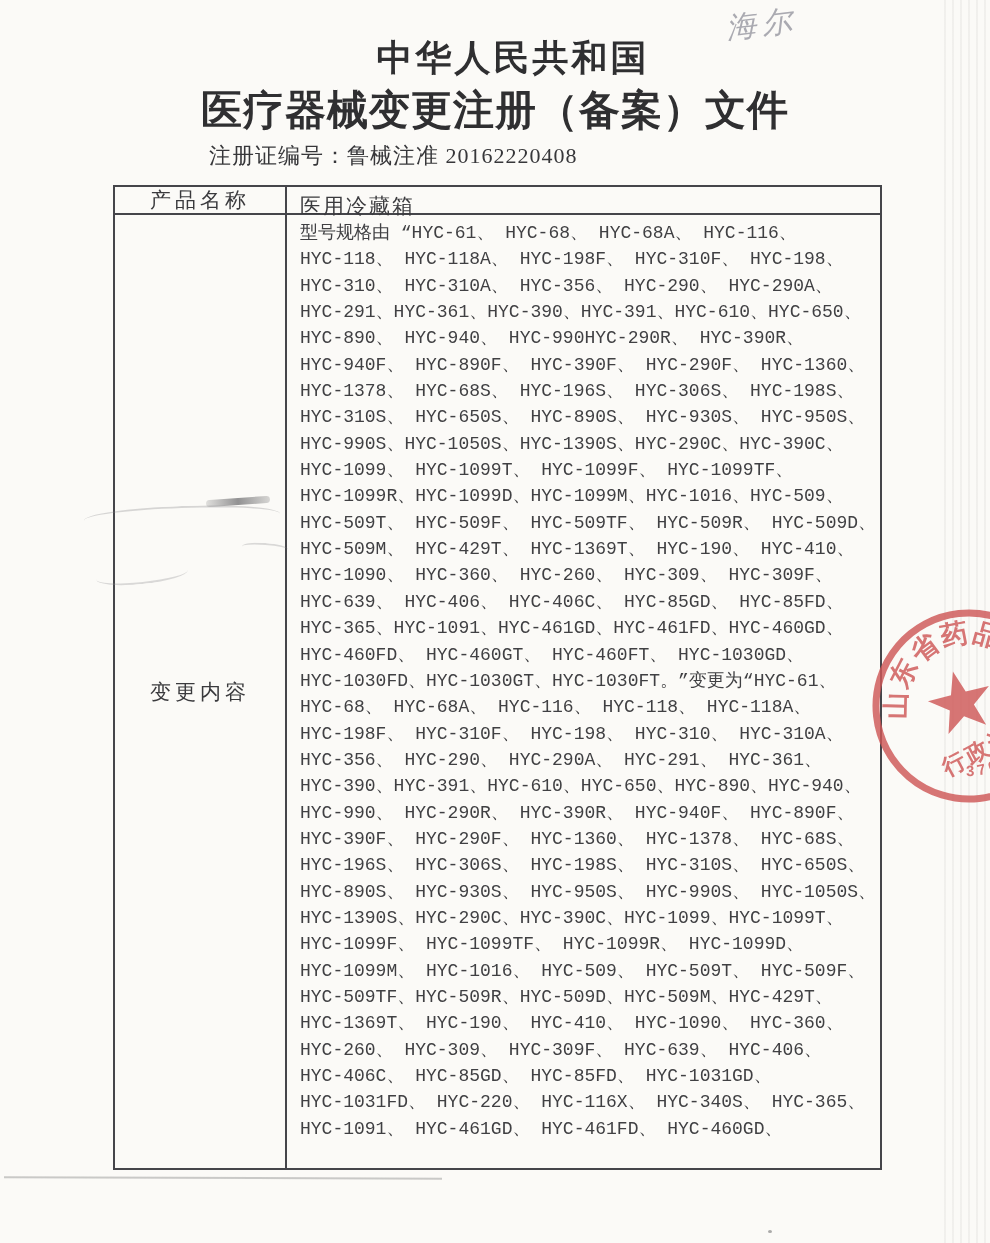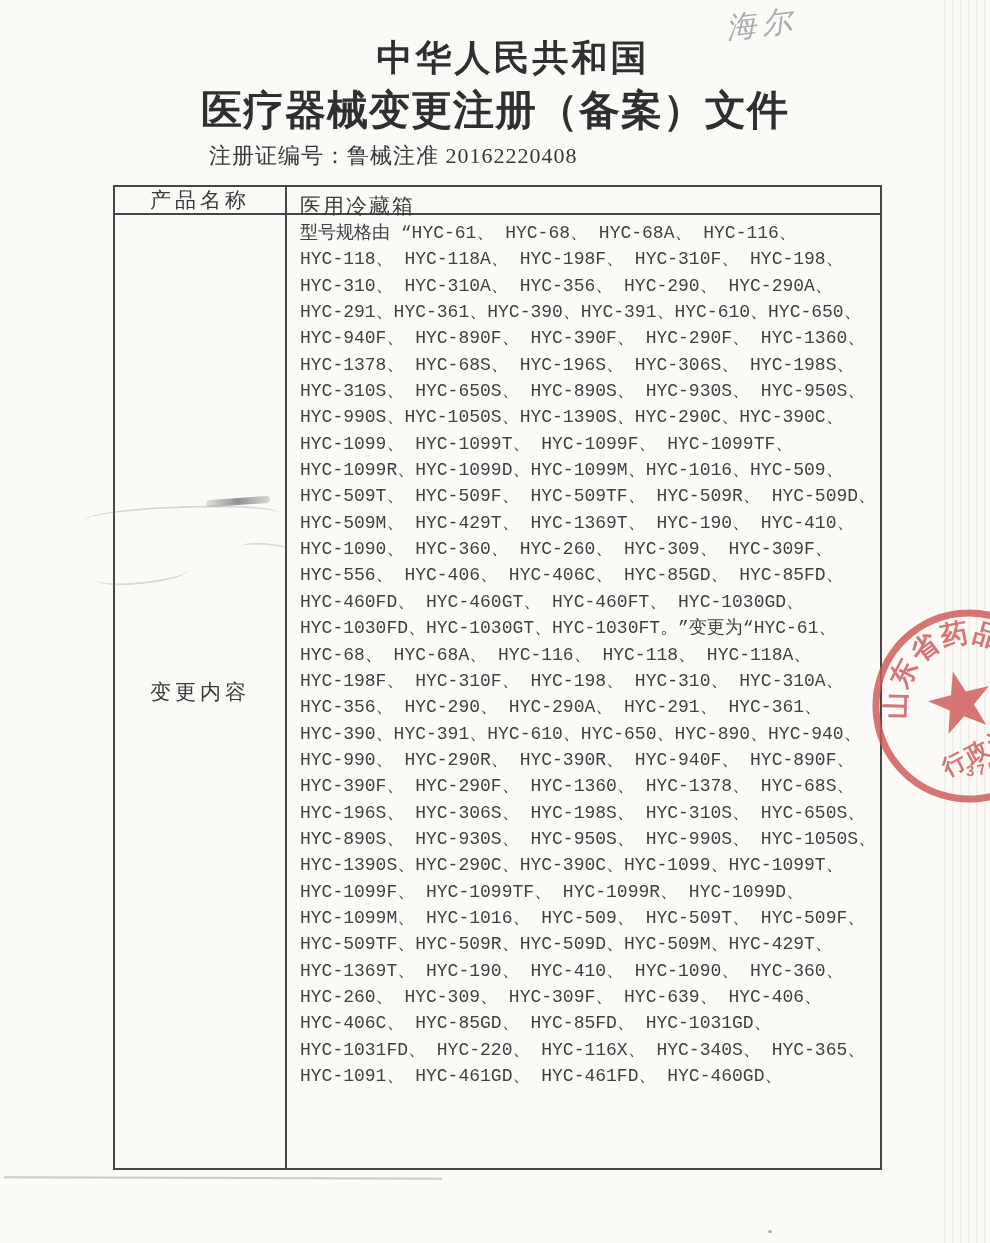--- a/index.html
+++ b/index.html
@@ -112,30 +112,32 @@
       <div class="cell-label">产品名称</div>
       <div class="cell-value">医用冷藏箱</div>
     </div>
     <div class="row-body">
       <div class="cell-label">变更内容</div>
       <div class="cell-content">
           <div class="content-line">型号规格由 “HYC-61、 HYC-68、 HYC-68A、 HYC-116、</div>
           <div class="content-line">HYC-118、 HYC-118A、 HYC-198F、 HYC-310F、 HYC-198、</div>
           <div class="content-line">HYC-310、 HYC-310A、 HYC-356、 HYC-290、 HYC-290A、</div>
           <div class="content-line">HYC-291、HYC-361、HYC-390、HYC-391、HYC-610、HYC-650、</div>
+          <div class="content-line">HYC-890、 HYC-940、 HYC-990HYC-290R、 HYC-390R、</div>
           <div class="content-line">HYC-940F、 HYC-890F、 HYC-390F、 HYC-290F、 HYC-1360、</div>
           <div class="content-line">HYC-1378、 HYC-68S、 HYC-196S、 HYC-306S、 HYC-198S、</div>
           <div class="content-line">HYC-310S、 HYC-650S、 HYC-890S、 HYC-930S、 HYC-950S、</div>
           <div class="content-line">HYC-990S、HYC-1050S、HYC-1390S、HYC-290C、HYC-390C、</div>
           <div class="content-line">HYC-1099、 HYC-1099T、 HYC-1099F、 HYC-1099TF、</div>
           <div class="content-line">HYC-1099R、HYC-1099D、HYC-1099M、HYC-1016、HYC-509、</div>
           <div class="content-line">HYC-509T、 HYC-509F、 HYC-509TF、 HYC-509R、 HYC-509D、</div>
           <div class="content-line">HYC-509M、 HYC-429T、 HYC-1369T、 HYC-190、 HYC-410、</div>
           <div class="content-line">HYC-1090、 HYC-360、 HYC-260、 HYC-309、 HYC-309F、</div>
-          <div class="content-line">HYC-556、 HYC-406、 HYC-406C、 HYC-85GD、 HYC-85FD、</div>
+          <div class="content-line">HYC-639、 HYC-406、 HYC-406C、 HYC-85GD、 HYC-85FD、</div>
+          <div class="content-line">HYC-365、HYC-1091、HYC-461GD、HYC-461FD、HYC-460GD、</div>
           <div class="content-line">HYC-460FD、 HYC-460GT、 HYC-460FT、 HYC-1030GD、</div>
           <div class="content-line">HYC-1030FD、HYC-1030GT、HYC-1030FT。”变更为“HYC-61、</div>
           <div class="content-line">HYC-68、 HYC-68A、 HYC-116、 HYC-118、 HYC-118A、</div>
           <div class="content-line">HYC-198F、 HYC-310F、 HYC-198、 HYC-310、 HYC-310A、</div>
           <div class="content-line">HYC-356、 HYC-290、 HYC-290A、 HYC-291、 HYC-361、</div>
           <div class="content-line">HYC-390、HYC-391、HYC-610、HYC-650、HYC-890、HYC-940、</div>
           <div class="content-line">HYC-990、 HYC-290R、 HYC-390R、 HYC-940F、 HYC-890F、</div>
           <div class="content-line">HYC-390F、 HYC-290F、 HYC-1360、 HYC-1378、 HYC-68S、</div>
           <div class="content-line">HYC-196S、 HYC-306S、 HYC-198S、 HYC-310S、 HYC-650S、</div>
           <div class="content-line">HYC-890S、 HYC-930S、 HYC-950S、 HYC-990S、 HYC-1050S、</div>

